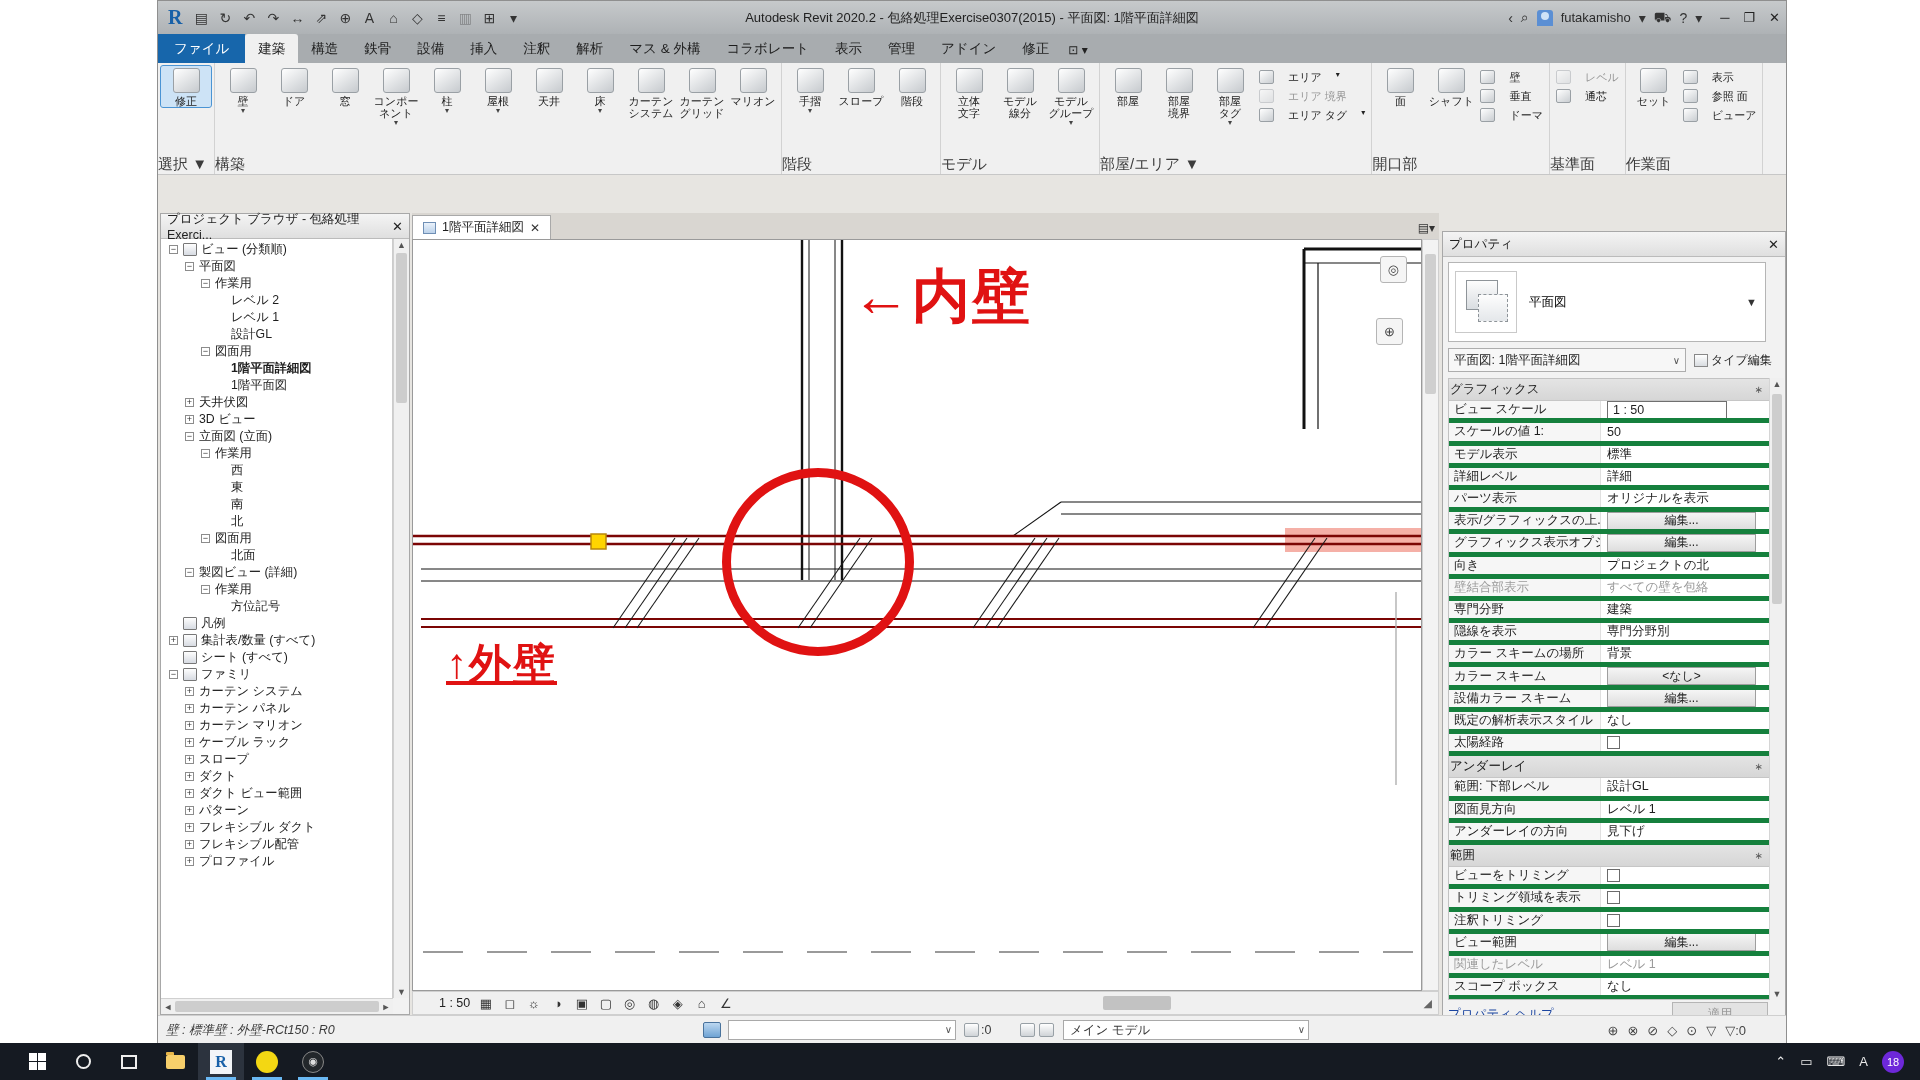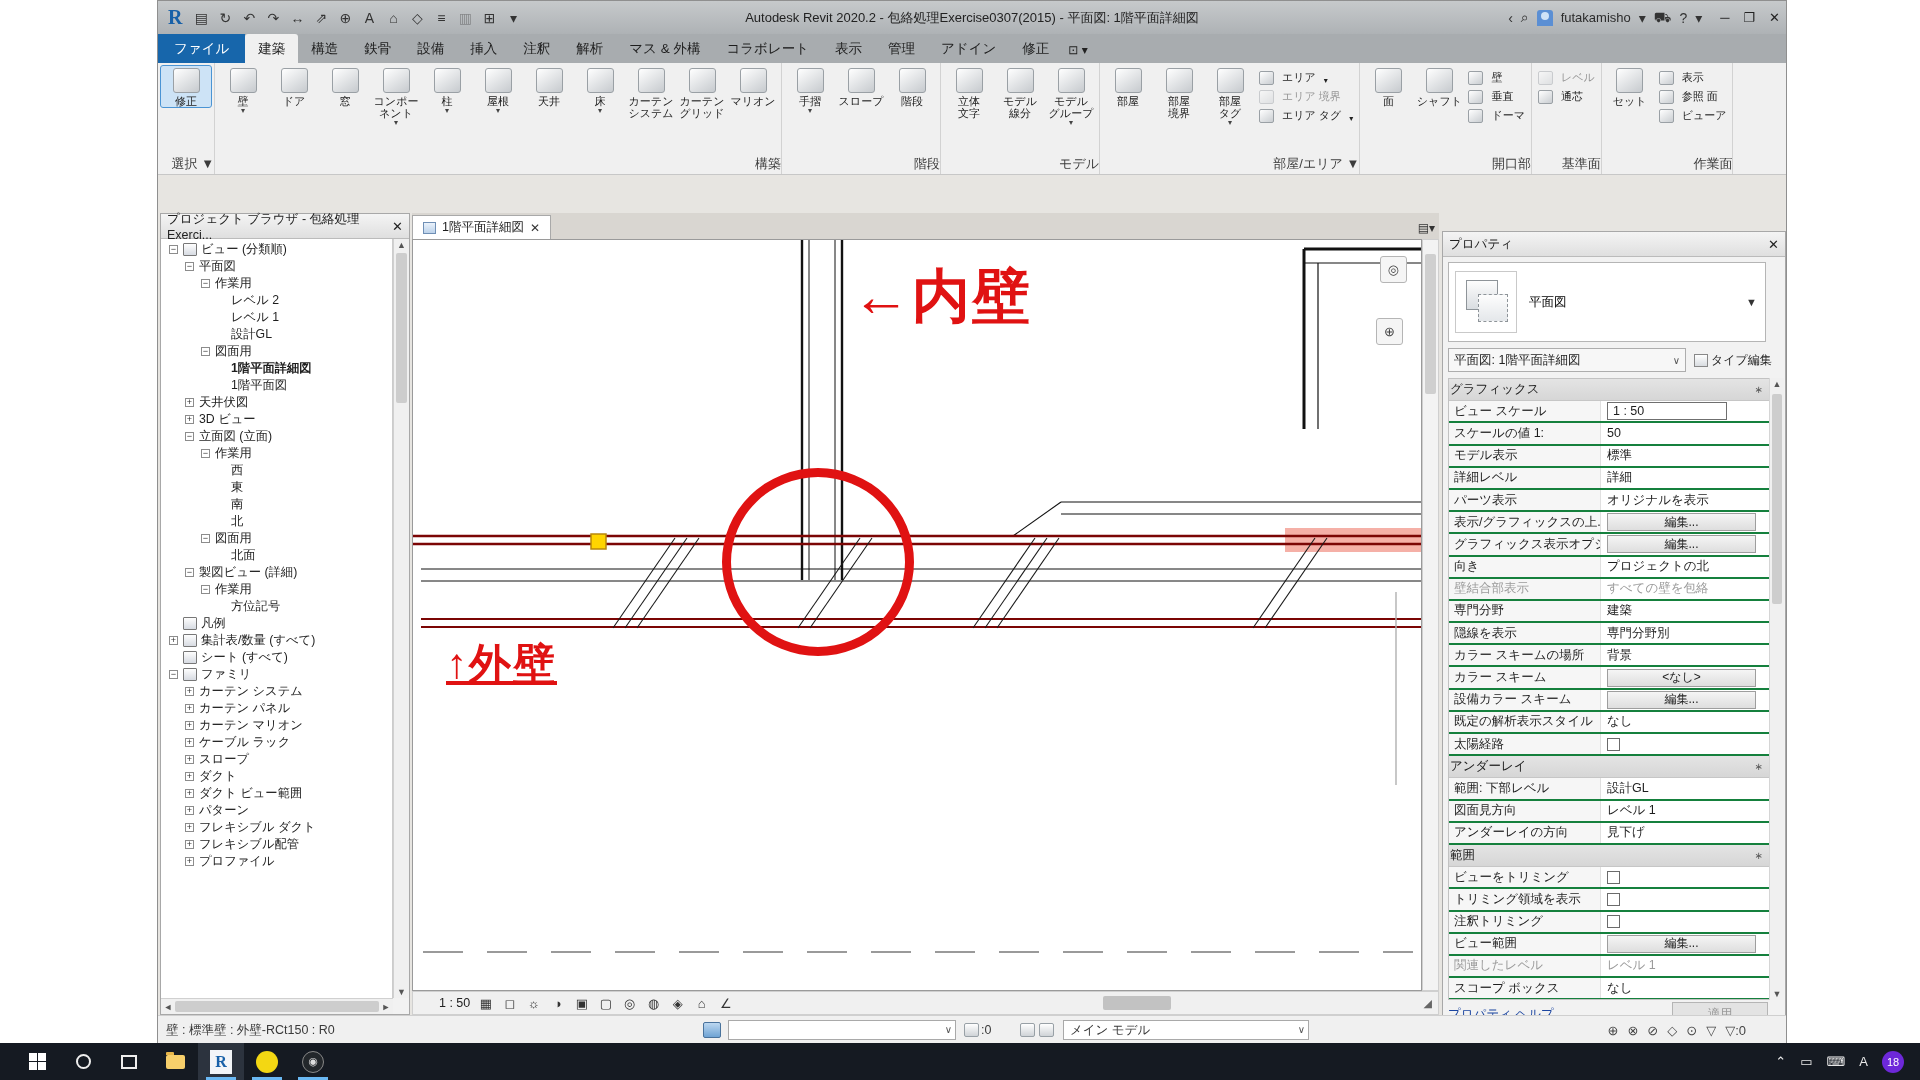--- a/index.html
+++ b/index.html
@@ -27,28 +27,28 @@
   .tabstrip { position:absolute; left:0; top:33px; width:100%; height:29px; background:#a8acaf; display:flex; align-items:flex-end; }
   .ftab { background:#1766ab; color:#fff; padding:5px 16px; font-size:13.5px; height:29px; display:flex; align-items:center;font-family:Liberation Serif, serif; }
   .rtab { padding:5px 13px; font-size:13.5px; color:#1d1d1d; height:29px; display:flex; align-items:center; }
   .rtab.active { background:#f0f0f0; border-radius:3px 3px 0 0; }
   .tab-extra { margin-left:6px; font-size:12px; color:#222; padding-bottom:6px; }
 
   
   .ribbon { position:absolute; left:0; top:62px; width:100%; height:112px; background:#f0f0f0; border-bottom:1px solid #c7c7c7; display:flex; }
   .panel { border-right:1px solid #d2d2d2; display:flex; flex-direction:column; padding-top:3px; }
   .pbody { flex:1; display:flex; align-items:flex-start; justify-content:center; gap:1px; padding:0 3px; }
-  .plabel { height:19px; text-align:right; font-size:13px; color:#3c3c3c; line-height:18px; white-space:nowrap; }
+  .plabel { height:19px; text-align:left; font-size:15px; color:#3c3c3c; line-height:18px; white-space:nowrap; }
   .rbtn-lg { width:50px; display:flex; flex-direction:column; align-items:center; padding-top:2px; border-radius:2px; }
   .rbtn-lg.sel { background:#cde3f6; outline:1px solid #4a94d4; }
   .rbtn-lg .glabel { font-size:11px; color:#222; text-align:center; line-height:12px; margin-top:2px; }
   .gicon { width:27px; height:25px; background:linear-gradient(145deg,#ffffff,#c6cace); border:1px solid #9aa0a5; border-radius:3px; }
   .caret { font-size:8px; color:#444; line-height:7px; }
   .stack { display:flex; flex-direction:column; justify-content:flex-start; gap:2px; padding-top:3px; }
-  .rbtn-sm { display:flex; align-items:flex-end; gap:8px; font-size:11px; color:#222; padding:1px 3px; }
+  .rbtn-sm { display:flex; align-items:flex-start; gap:14px; font-size:11px; color:#222; padding:1px 3px; }
   .sicon { width:15px; height:14px; background:linear-gradient(145deg,#fff,#c9cdd1); border:1px solid #9aa0a5; border-radius:2px; flex:none; }
   .dis { opacity:.45; }
   .spacer-strip { position:absolute; left:0; top:174px; width:100%; height:38px; background:#e7e5e1; }
 
   
   .browser { position:absolute; left:2px; top:212px; width:250px; height:802px; background:#f2f2f2; border:1px solid #a8a8a8; }
   .pal-title { height:25px; background:linear-gradient(#f4f4f4,#dfdfdf); border-bottom:1px solid #bbb; display:flex; align-items:center; font-size:12.5px; color:#222; padding:0 6px; }
   .pal-title .close { margin-left:auto; font-size:13px; color:#222; }
   .tree { position:absolute; left:0; top:25px; right:16px; bottom:16px; background:#fff; border-right:1px solid #ccc; overflow:hidden; padding-top:2px; }
   .trow { display:flex; align-items:center; height:17px; font-size:12.3px; color:#1d1d1d; white-space:nowrap; }
@@ -85,38 +85,38 @@
   .typesel .img { width:62px; height:62px; border:1px solid #c9c9c9; margin:0 12px 0 6px; position:relative; background:#fff; }
   .typesel .img:before { content:""; position:absolute; left:10px; top:8px; width:30px; height:28px; background:linear-gradient(#fdfdfd,#d9dde1); border:1px solid #8e9499; }
   .typesel .img:after { content:""; position:absolute; left:22px; top:22px; width:28px; height:26px; background:linear-gradient(#fdfdfd,#e4e7ea); border:1px dashed #8e9499; }
   .typesel .arrow { margin-left:auto; margin-right:8px; font-size:11px; color:#333; }
   .instrow { position:absolute; left:5px; top:116px; width:334px; display:flex; align-items:center; gap:4px; }
   .instbox { width:238px; height:24px; background:#f7f7f7; border:1px solid #adadad; display:flex; align-items:center; padding:0 5px; color:#222; }
   .instbox .arrow { margin-left:auto; font-size:10px; color:#555; }
   .typeedit { height:24px; display:flex; align-items:center; gap:3px; font-size:12px; color:#222; padding:0 4px; }
   .teicon { width:14px; height:13px; border:1px solid #888; background:linear-gradient(#fff,#d8dce0); }
   .pgrid { position:absolute; left:5px; top:146px; width:322px; height:622px; background:#fff; border:1px solid #c2c2c2; overflow:hidden; }
-  .prow { display:flex; align-items:center; height:22.2px; border-bottom:2px solid #15803d; }
+  .prow { display:flex; align-items:center; height:22.2px; border-bottom:5px solid #15803d; }
   .prow .lab { width:152px; padding-left:5px; color:#1e1e1e; background:#f6f6f6; height:100%; display:flex; align-items:center; border-right:1px solid #e0e0e0; white-space:nowrap; overflow:hidden; }
   .prow .val { flex:1; padding-left:6px; color:#1e1e1e; height:100%; display:flex; align-items:center; white-space:nowrap; overflow:hidden; }
   .prow.grayrow .lab, .prow.grayrow .val { color:#9b9b9b; }
   .prow.section { background:linear-gradient(#e4e4e4,#d6d6d6); font-size:12.5px; color:#222; padding-left:1px; border-bottom:1px solid #c6c6c6; }
   .prow.section .chev { margin-left:auto; margin-right:6px; font-size:10px; color:#555; }
   .pbtn { width:92%; height:18px; background:linear-gradient(#f5f5f5,#dedede); border:1px solid #9e9e9e; display:flex; align-items:center; justify-content:center; font-size:12px; color:#222; }
   .pcheck { width:13px; height:13px; border:1px solid #6b6b6b; background:#fff; }
   .pselbox { min-width:120px; height:18px; border:1px solid #6f6f6f; background:#fff; display:flex; align-items:center; padding-left:5px; }
   .props-sb { position:absolute; right:1px; top:146px; width:15px; height:622px; background:#f0f0f0; border-left:1px solid #d5d5d5; }
   .props-sb .thumb { position:absolute; left:2px; top:16px; width:10px; height:210px; background:#cdcdcd; border-radius:2px; }
   .pfooter { position:absolute; left:5px; bottom:6px; width:334px; display:flex; align-items:center; }
   .phelp { color:#1b45a0; text-decoration:underline; font-size:12.5px; }
   .applybtn { margin-left:auto; margin-right:14px; width:96px; height:24px; background:#e3e3e3; border:1px solid #b5b5b5; color:#9a9a9a; display:flex; align-items:center; justify-content:center; font-size:12.5px; }
 
   
   .statusbar { position:absolute; left:0; top:1014px; width:100%; height:29px; background:#f0f0f0; border-top:1px solid #cfcfcf; display:flex; align-items:center; font-size:12.5px; color:#3a3a3a; }
-  .statusbar .seltext { margin-left:8px; white-space:nowrap; }
+  .statusbar .seltext { margin-left:8px; white-space:nowrap;font-style:italic; }
   .ws-icon { position:absolute; left:545px; width:18px; height:16px; background:linear-gradient(#bcd7f0,#6fa3d4); border:1px solid #49729c; border-radius:2px; }
   .ws-box { position:absolute; left:570px; width:228px; height:20px; background:#fff; border:1px solid #a9a9a9; }
   .ws-box .arrow, .do-box .arrow { position:absolute; right:3px; top:3px; font-size:10px; color:#555; }
   .req { position:absolute; left:806px; display:flex; gap:2px; align-items:center; }
   .mini-ic { width:15px; height:14px; background:linear-gradient(#fff,#cfd3d7); border:1px solid #98a0a6; border-radius:2px; }
   .do-icons { position:absolute; left:862px; display:flex; gap:4px; }
   .do-box { position:absolute; left:905px; width:246px; height:20px; background:#fff; border:1px solid #a9a9a9; padding:1px 6px; }
   .sb-right { position:absolute; right:40px; display:flex; align-items:center; gap:9px; font-size:13px; color:#444; }
 
   

